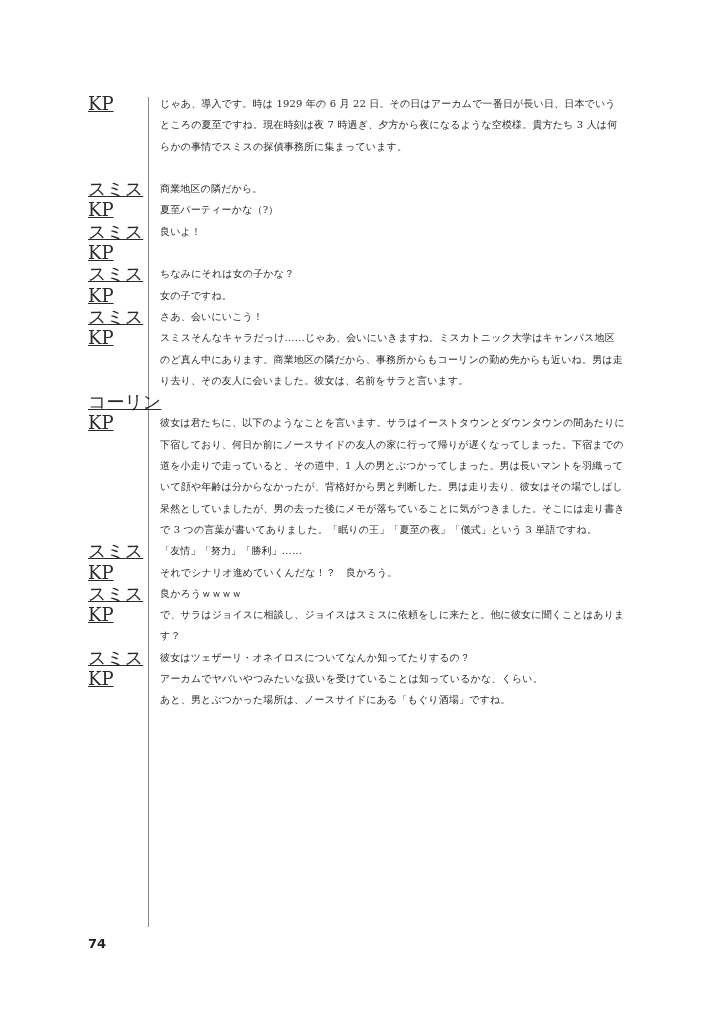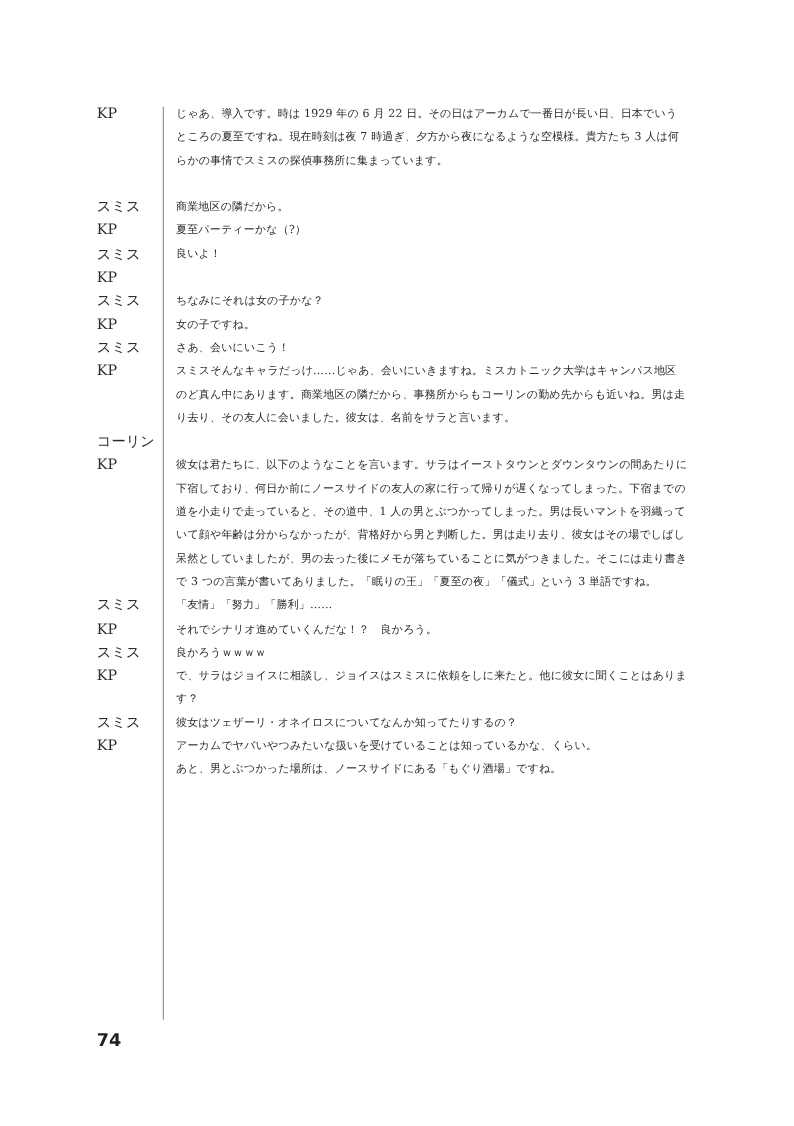--- a/index.html
+++ b/index.html
@@ -2,24 +2,24 @@
 <html><head>
 <meta charset="utf-8">
 <style>
   html, body { margin: 0; padding: 0; background: #ffffff; }
   body { width: 722px; height: 1024px; position: relative; overflow: hidden;
          font-family: "DejaVu Serif", "Liberation Serif", serif; color: #2a2a2a; }
   .page { position: absolute; left: 0; top: 0; width: 722px; height: 1024px; }
   .rule { position: absolute; left: 148px; top: 97px; width: 1px; height: 830px; background: #8a8a8a; }
   .script { position: absolute; left: 88px; top: 93px; width: 550px; }
   .entry { display: flex; align-items: flex-start; }
-  .speaker { width: 72px; flex: 0 0 72px; font-size: 13px; line-height: 21.3px; white-space: nowrap; letter-spacing: 0; }
+  .speaker { width: 72px; flex: 0 0 72px; font-size: 18px; line-height: 21.3px; white-space: nowrap; letter-spacing: 0; text-decoration: underline; }
   .line { width: 465px; margin-left: 0px; font-size: 10px; line-height: 21.3px; letter-spacing: 0.15px; }
   .spacer { height: 21.3px; }
-  .page-number { position: absolute; left: 88px; top: 936px; font-family: "DejaVu Sans", sans-serif; font-weight: bold; font-size: 16px; color: #222; }
+  .page-number { position: absolute; left: 88px; top: 936px; font-family: "DejaVu Sans", sans-serif; font-weight: bold; font-size: 13px; color: #222; }
 </style>
 </head>
 <body>
 
 <div class="page">
   <div class="rule"></div>
 
   <div class="script">
     <div class="entry">
       <div class="speaker">KP</div>

